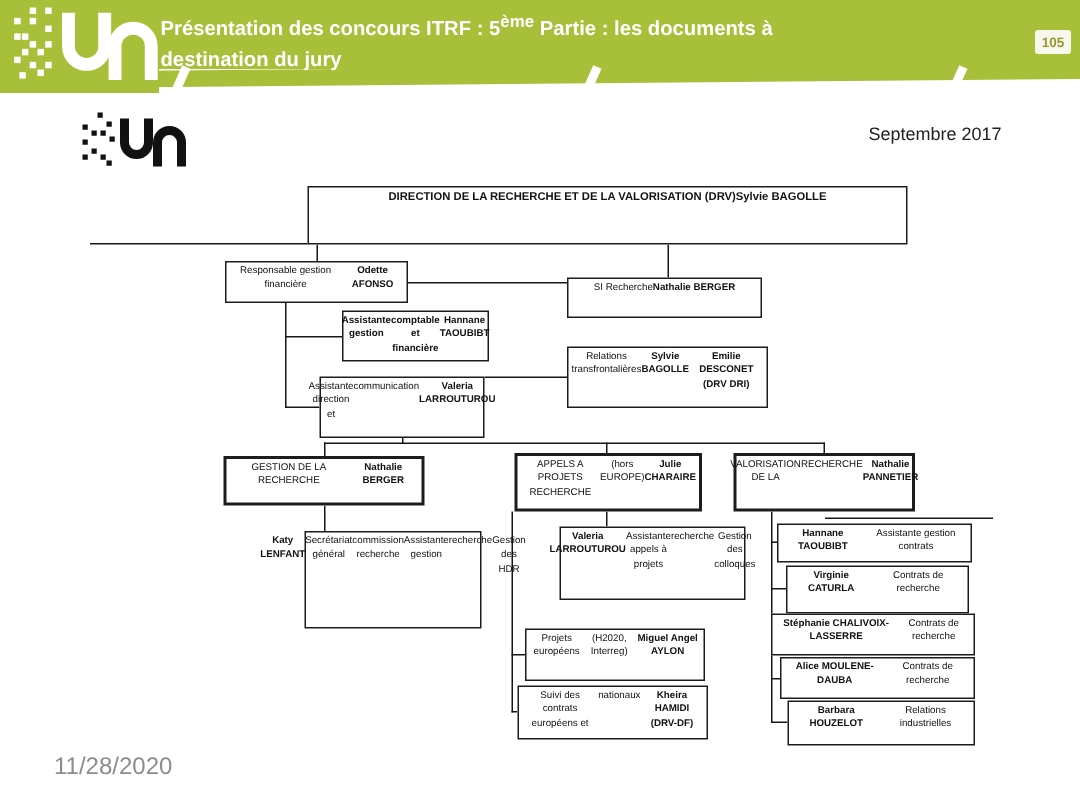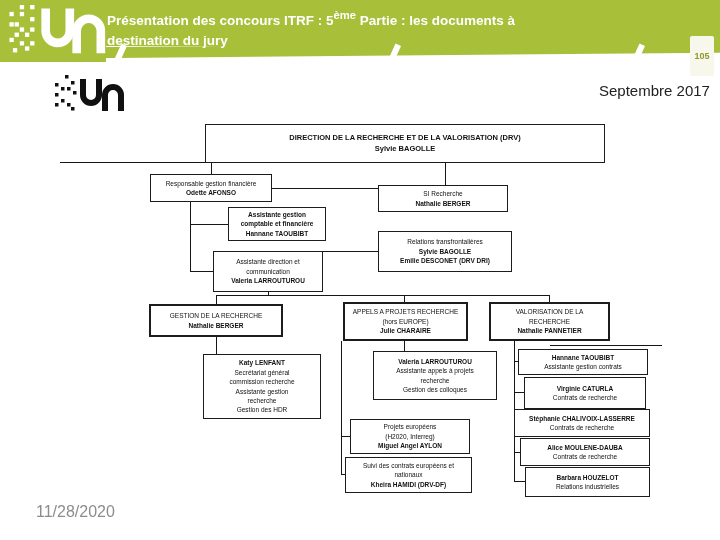--- a/index.html
+++ b/index.html
@@ -7,32 +7,32 @@
          font-family:"Liberation Sans",sans-serif;}
   
   .hdr{position:absolute;left:0;top:0;width:720px;height:46px;background:#a8bf3a;}
   .hdr-strip{position:absolute;left:-2px;top:48px;width:726px;height:11px;background:#a8bf3a;
              transform:rotate(-0.5deg);transform-origin:left center;}
   .hdr-slash{position:absolute;width:6px;height:16px;background:#fff;transform:rotate(24deg);top:44px;}
   .hdr-logo-bg{position:absolute;left:0;top:0;width:106px;height:62px;background:#a8bf3a;}
   .hdr-logo{position:absolute;left:6px;top:2px;}
   .hdr-title{position:absolute;left:107px;top:7px;width:480px;color:#fff;font-weight:bold;
              font-size:13.5px;line-height:1.55;}
-  .slide-num{position:absolute;right:6px;top:36px;min-width:20px;height:16px;background:#f7f7ec;
+  .slide-num{position:absolute;right:6px;top:20px;min-width:20px;height:16px;background:#f7f7ec;
              border-radius:2px;color:#92972f;font-size:9px;font-weight:bold;line-height:16px;
-             text-align:center;padding:12px 2px;}
+             text-align:center;padding:0 2px;}
   
   .uppa{position:absolute;left:52px;top:74px;display:flex;align-items:center;gap:3px;}
   .uppa-name{font-size:12.5px;font-weight:bold;color:#111;letter-spacing:0.5px;line-height:1;}
   .uppa-sub{font-size:4.5px;font-weight:bold;color:#222;line-height:1.4;margin-top:2px;}
-  .caption{position:absolute;left:599px;top:82px;font-size:15px;color:#222;}
+  .caption{position:absolute;left:579px;top:82px;font-size:12px;color:#222;}
   .footer-date{position:absolute;left:36px;top:503px;font-size:16px;color:#8c8c8c;}
   
   .box{position:absolute;background:#fff;border:1px solid #1c1c1c;box-sizing:border-box;
-       display:flex;flex-direction:column;justify-content:center;text-align:center;
+       display:flex;justify-content:center;text-align:center;
        font-size:6.5px;line-height:1.45;color:#111;padding:1px 2px;}
   .box .b{font-weight:bold;}
   .ln{position:absolute;background:#161616;}
   #bx-drv{left:205px;top:124px;width:400px;height:39px;font-size:7.5px;}
   #bx-respfin{left:150px;top:174px;width:122px;height:28px;}
   #bx-asstcompta{left:228px;top:207px;width:98px;height:34px;}
   #bx-sirech{left:378px;top:185px;width:130px;height:27px;}
   #bx-reltransf{left:378px;top:231px;width:134px;height:41px;}
   #bx-asstdir{left:213px;top:251px;width:110px;height:41px;}
   #bx-gestion{left:149px;top:304px;width:134px;height:33px;border-width:2px;}

